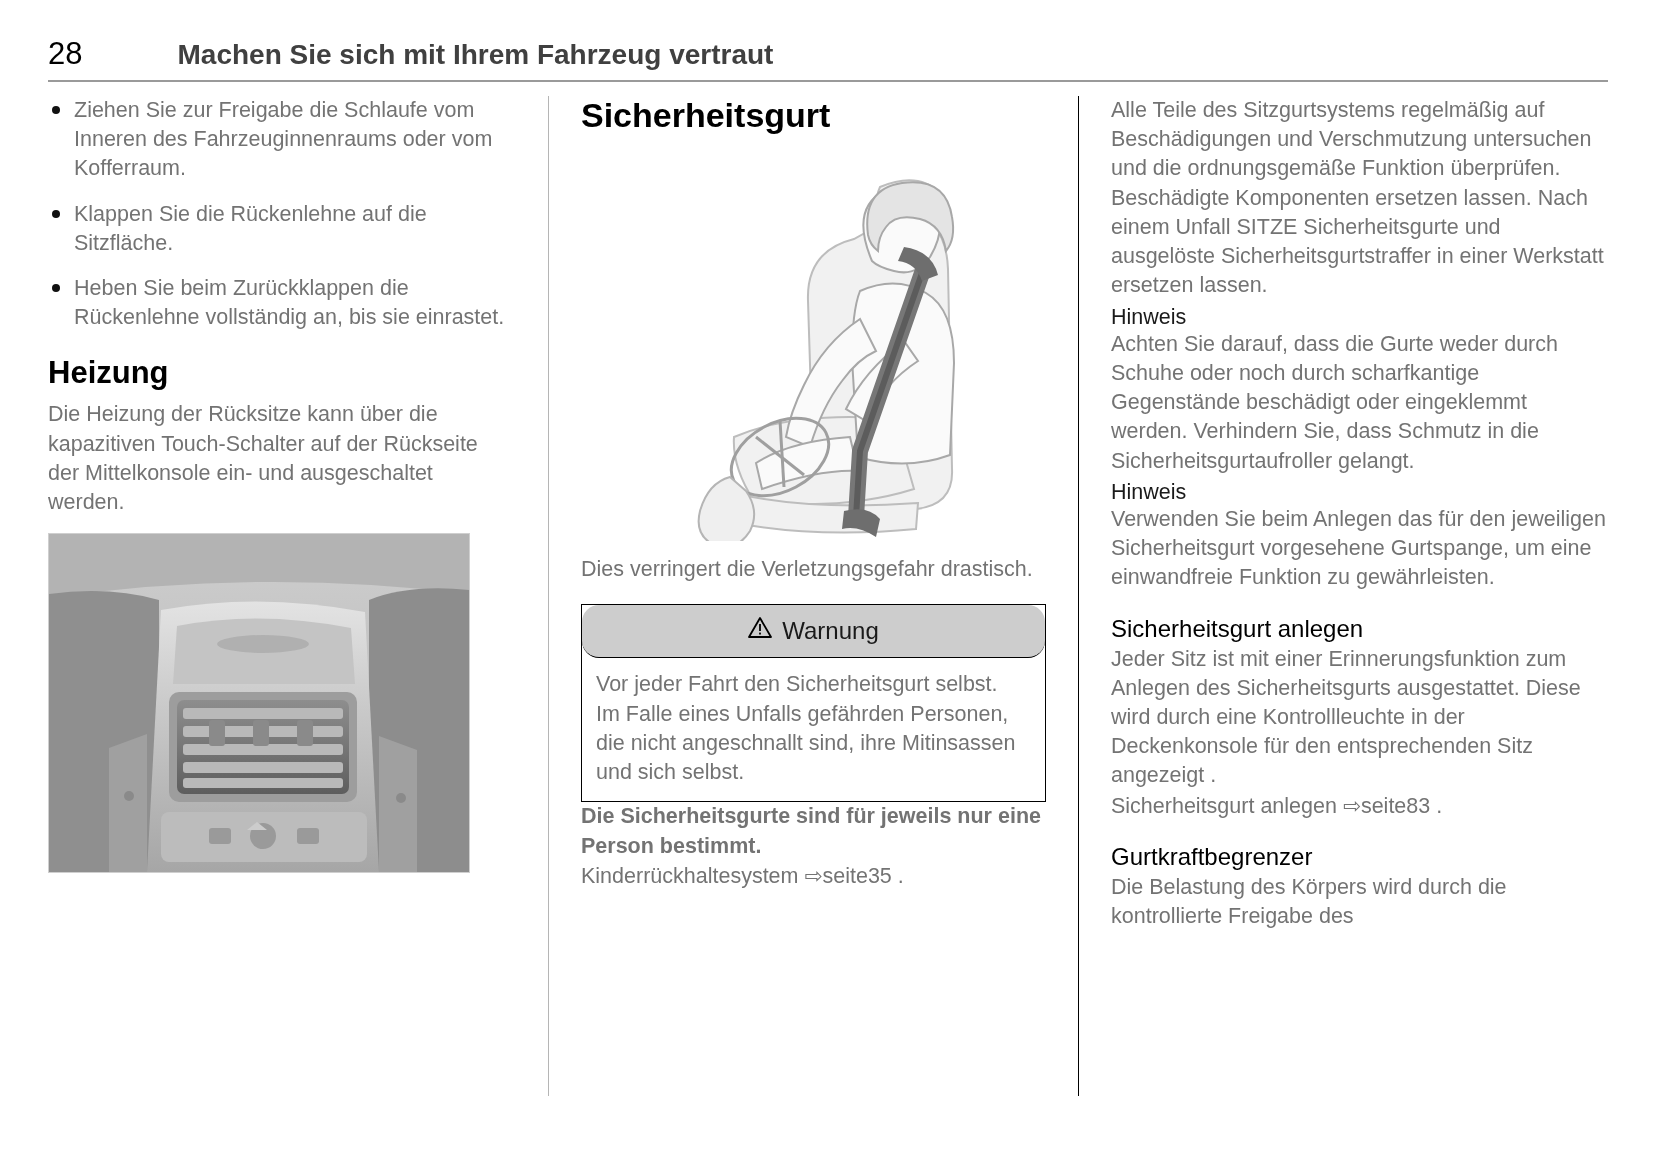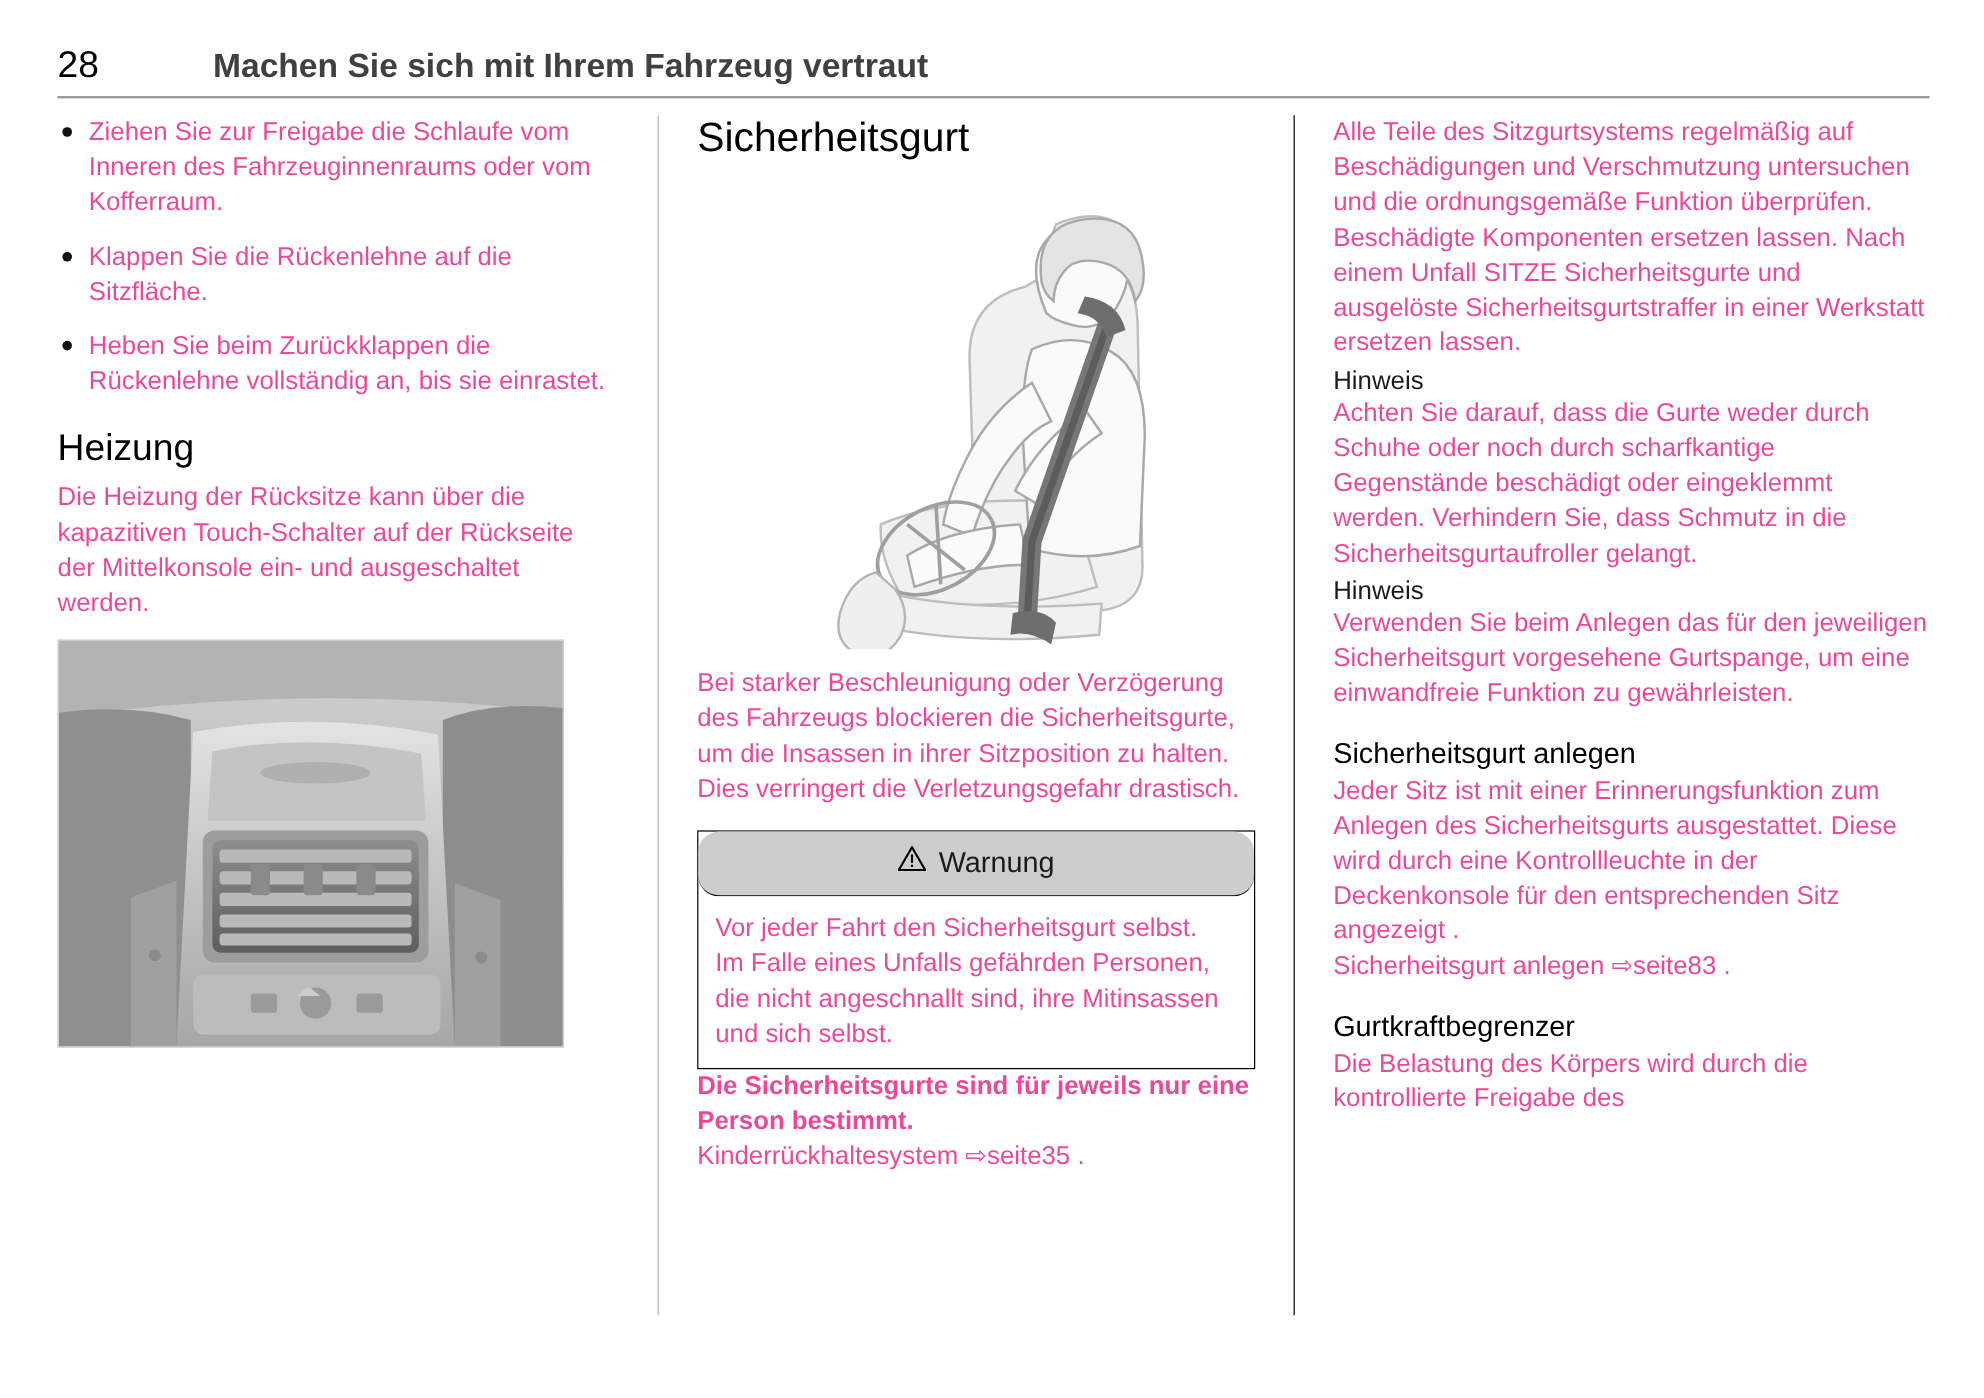--- a/index.html
+++ b/index.html
@@ -64,21 +64,21 @@
     position: relative;
     box-sizing: border-box;
   }
   .col-1 { width: 500px; padding-right: 36px; }
   .col-2 { width: 530px; padding-left: 32px; padding-right: 32px; border-left: 1px solid #b5b5b5; }
   .col-3 { width: 530px; padding-left: 32px; border-left: 1px solid #000000; }
 
   p, li, div.txt {
     font-size: 21.5px;
     line-height: 1.36;
-    color: #ec4899;
+    color: #737373;
   }
   .bullets {
     list-style: none;
     margin: 0 0 0 0;
     padding: 0;
   }
   .bullets li {
     position: relative;
     padding-left: 26px;
     margin-bottom: 16px;
@@ -88,21 +88,21 @@
     position: absolute;
     left: 4px;
     top: 10px;
     width: 8px;
     height: 8px;
     background: #111;
     border-radius: 50%;
   }
   h2.section {
     font-size: 31px;
-    font-weight: normal;
+    font-weight: bold;
     margin: 22px 0 10px 0;
     color: #000;
     line-height: 1.15;
   }
   h2.section.big {
     font-size: 34px;
     margin: 0 0 16px 0;
   }
   h3.sub {
     font-size: 24px;
@@ -283,21 +283,20 @@
           </g>
           <path d="M126 326 q-22 6 -30 34 q-6 24 14 34 q22 8 36 -14 q10 -20 -4 -40 z" stroke="#b5b5b5" stroke-width="2" fill="#efefef"></path>
 
           <path d="M318 122 L256 300 L252 366" stroke="#777777" stroke-width="16" fill="none" stroke-linecap="round"></path>
           <path d="M318 122 L256 300 L252 366" stroke="#5c5c5c" stroke-width="6" fill="none" stroke-linecap="round"></path>
           <path d="M300 96 q28 4 34 28 l-16 6 q-6 -18 -24 -20 z" fill="#6e6e6e"></path>
           <path d="M240 360 q24 -6 36 8 l-4 18 q-18 -12 -34 -8 z" fill="#6e6e6e"></path>
         </svg>
       </div>
 
-      <p class="body">Bei starker Beschleunigung oder Verzögerung des Fahrzeugs blockieren die Sicherheitsgurte, um die Insassen in ihrer Sitzposition zu halten.</p>
       <p class="body">Dies verringert die Verletzungsgefahr drastisch.</p>
 
       <div class="warnbox">
         <div class="head">
           <span>
             <svg width="24" height="22" viewBox="0 0 24 22" xmlns="http://www.w3.org/2000/svg">
               <path d="M12 1 L23 20 L1 20 Z" fill="none" stroke="#000" stroke-width="1.8" stroke-linejoin="round"></path>
               <rect x="11.1" y="7" width="1.8" height="7" fill="#000"></rect>
               <rect x="11.1" y="15.6" width="1.8" height="1.9" fill="#000"></rect>
             </svg>

